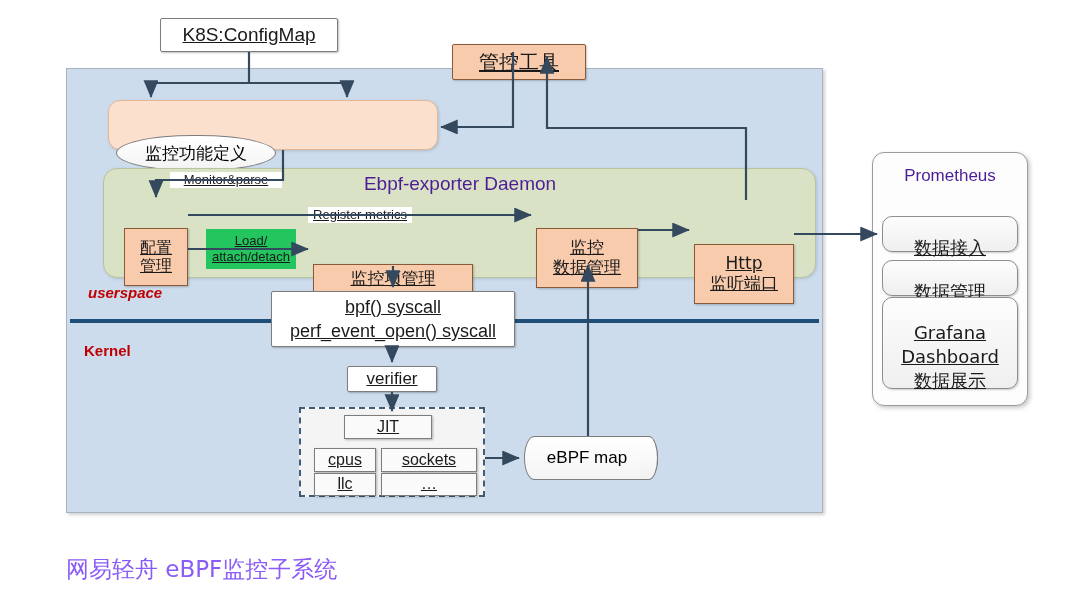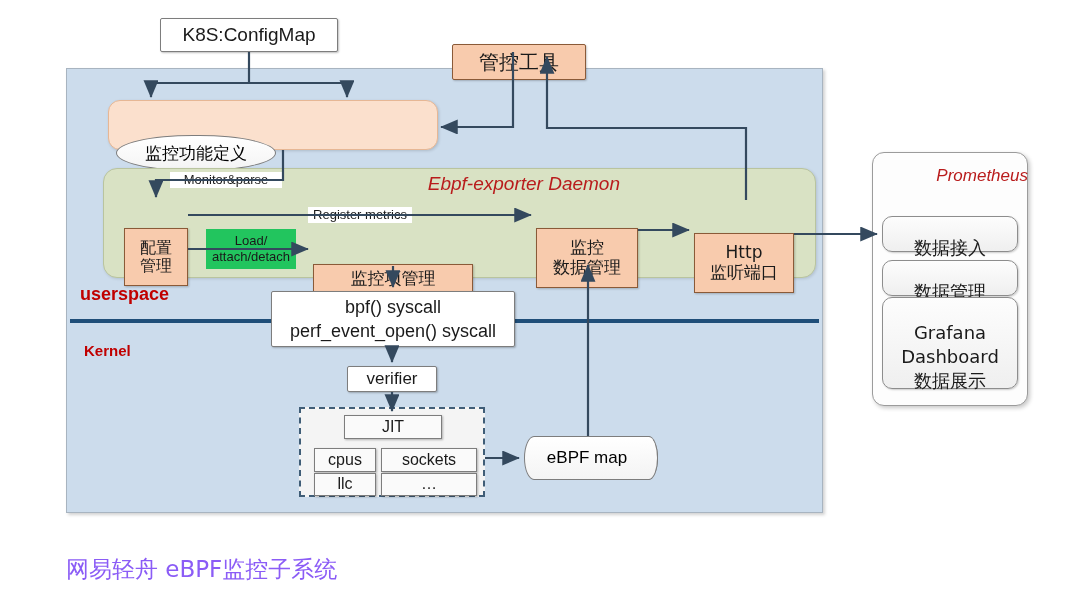--- a/index.html
+++ b/index.html
@@ -18,20 +18,21 @@
   
   .node {
     position: absolute;
     display: flex;
     align-items: center;
     justify-content: center;
     text-align: center;
     line-height: 1.15;
     color: #1a1a1a;
     white-space: pre-line;
+    text-decoration: underline;
   }
 
   
   .region-blue {
     background: #ccdcec;
     border: 1px solid #a8b4c0;
     box-shadow: 2px 2px 3px rgba(0,0,0,0.18);
   }
   .region-green {
     background: #d9e2c4;
@@ -86,23 +87,22 @@
   .cyl-inner {
     position: absolute;
     background: linear-gradient(180deg,#ffffff 0%,#f4f4f4 100%);
     border: 1px solid #7d7d7d;
     border-radius: 48% / 50%;
     display: flex; align-items: center; justify-content: center;
   }
 
   .region-title {
     position: absolute;
-    color: #b91c1c;
-    text-align: right;
-    font-style: italic;
+    color: #4c1d95;
+    text-align: center;
   }
   .layer-label {
     position: absolute;
     color: #c00000;
     font-weight: bold;
   }
   .caption {
     position: absolute;
     color: #8b5cf6;
   }
@@ -116,21 +116,21 @@
 </style>
 </head>
 <body>
 
 <div id="stage">
 
   <div class="node region-blue" style="left:66px; top:68px; width:757px; height:445px;"></div>
 
   <div class="divider-kernel" style="left:70px; top:319px; width:749px;"></div>
 
-  <div class="layer-label" style="left:80px; top:284px; font-size:18px;">userspace</div>
+  <div class="layer-label" style="left:88px; top:284px; font-size:15px;font-style:italic;">userspace</div>
   <div class="layer-label" style="left:84px; top:342px; font-size:15px;">Kernel</div>
 
   <div class="node box-plain-white" style="left:160px; top:18px; width:178px; height:34px; font-size:19px; border-radius:2px;">
     <span>K8S:ConfigMap</span>
   </div>
 
   <div class="node box-orange cjk" style="left:452px; top:16px; width:134px; height:36px; font-size:20px; border-radius:2px;">
     <span>管控工具</span>
   </div>
 
@@ -151,21 +151,21 @@
 
   <div class="node box-orange cjk" style="left:313px; top:236px; width:160px; height:30px; font-size:17px;">
     <span>监控项管理</span>
   </div>
 
   <div class="node box-orange cjk" style="left:536px; top:200px; width:102px; height:60px; font-size:17px;">
     <span>监控
 数据管理</span>
   </div>
 
-  <div class="node box-orange cjk" style="left:694px; top:205px; width:100px; height:60px; font-size:17px;">
+  <div class="node box-orange cjk" style="left:694px; top:216px; width:100px; height:60px; font-size:17px;">
     <span>Http
 监听端口</span>
   </div>
 
   <div class="node box-label-white" style="left:170px; top:172px; width:112px; height:16px; font-size:13px; background:#ffffff;">
     <span>Monitor&amp;parse</span>
   </div>
 
   <div class="node box-label-white" style="left:308px; top:207px; width:104px; height:16px; font-size:13px; background:#ffffff;">
     <span>Register metrics</span>
@@ -180,21 +180,21 @@
     <span>bpf() syscall
 perf_event_open() syscall</span>
   </div>
 
   <div class="node box-plain-white" style="left:347px; top:366px; width:90px; height:26px; font-size:17px; border-radius:2px;">
     <span>verifier</span>
   </div>
 
   <div class="region-dashed" style="position:absolute; left:299px; top:407px; width:186px; height:90px;"></div>
 
-  <div class="node box-white" style="left:344px; top:415px; width:98px; height:24px; font-size:16px;">
+  <div class="node box-white" style="left:344px; top:415px; width:88px; height:24px; font-size:16px;">
     <span>JIT</span>
   </div>
 
   <div class="node box-white" style="left:314px; top:448px; width:62px; height:24px; font-size:16px;">
     <span>cpus</span>
   </div>
   <div class="node box-white" style="left:381px; top:448px; width:96px; height:24px; font-size:16px;">
     <span>sockets</span>
   </div>
   <div class="node box-white" style="left:314px; top:473px; width:62px; height:23px; font-size:16px;">

